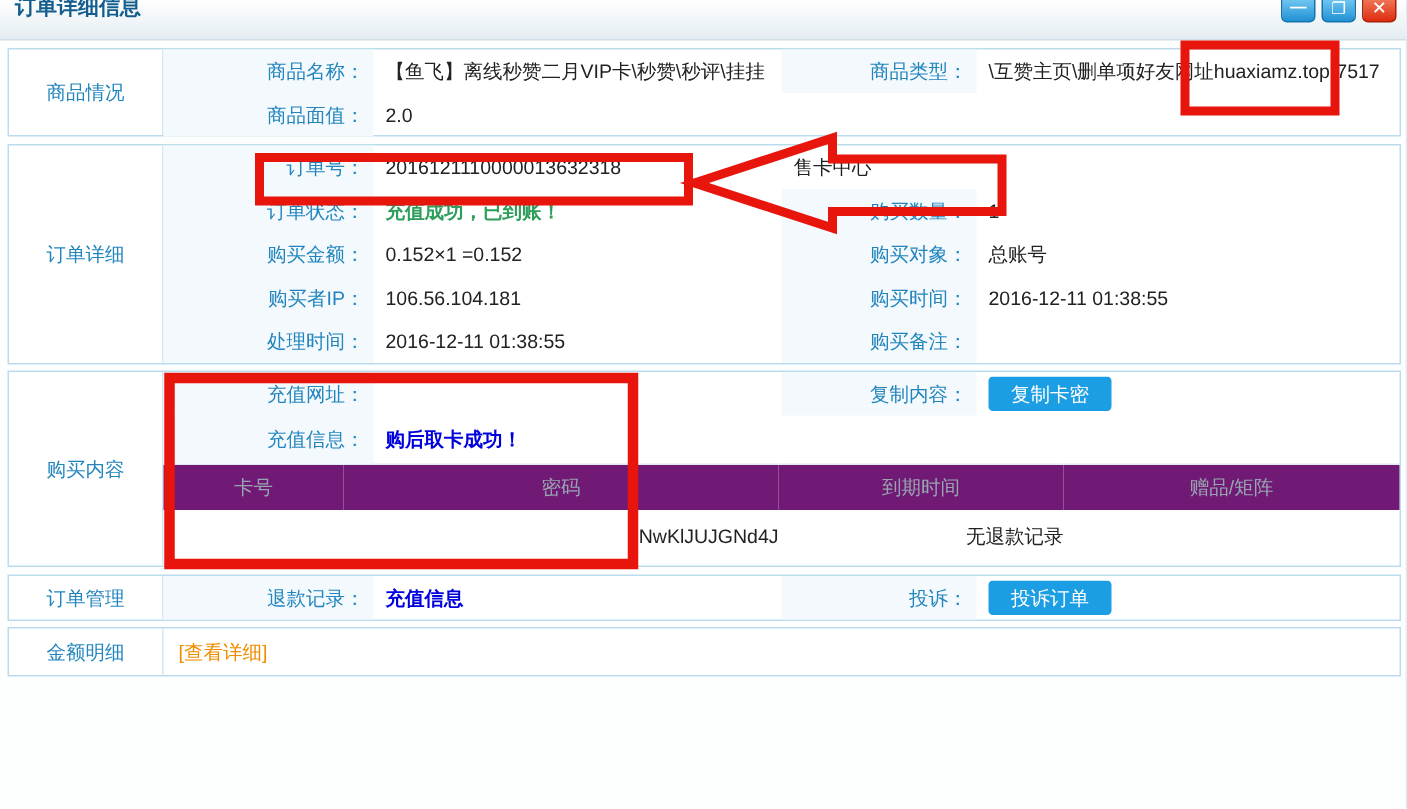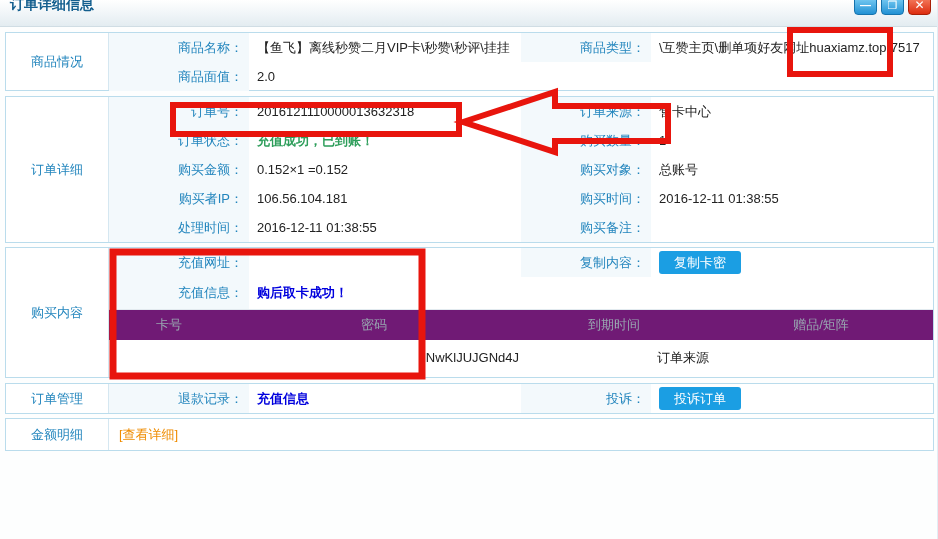--- a/index.html
+++ b/index.html
@@ -93,21 +93,20 @@
       </div>
     </div>
   </div>
 
   <div class="section" id="sec-order">
     <div class="sec-head">订单详细</div>
     <div class="sec-body">
       <div class="row">
         <div class="lbl">订单号：</div>
         <div class="val">2016121110000013632318</div>
-        <div class="lbl lbl2">订单来源：</div>
         <div class="val val2">售卡中心</div>
       </div>
       <div class="row">
         <div class="lbl">订单状态：</div>
         <div class="val green">充值成功，已到账！</div>
         <div class="lbl lbl2">购买数量：</div>
         <div class="val val2">1</div>
       </div>
       <div class="row">
         <div class="lbl">购买金额：</div>
@@ -149,21 +148,21 @@
         <tbody>
             <tr>
           <th class="c1">卡号</th>
           <th class="c2">密码</th>
           <th class="c3">到期时间</th>
           <th>赠品/矩阵</th>
         </tr>
         <tr>
           <td></td>
           <td>NwKlJUJGNd4J</td>
-          <td>订单来源</td>
+          <td>无退款记录</td>
           <td></td>
         </tr>
       </tbody>
         </table>
     </div>
   </div>
 
   <div class="section" id="sec-manage">
     <div class="sec-head">订单管理</div>
     <div class="sec-body">

